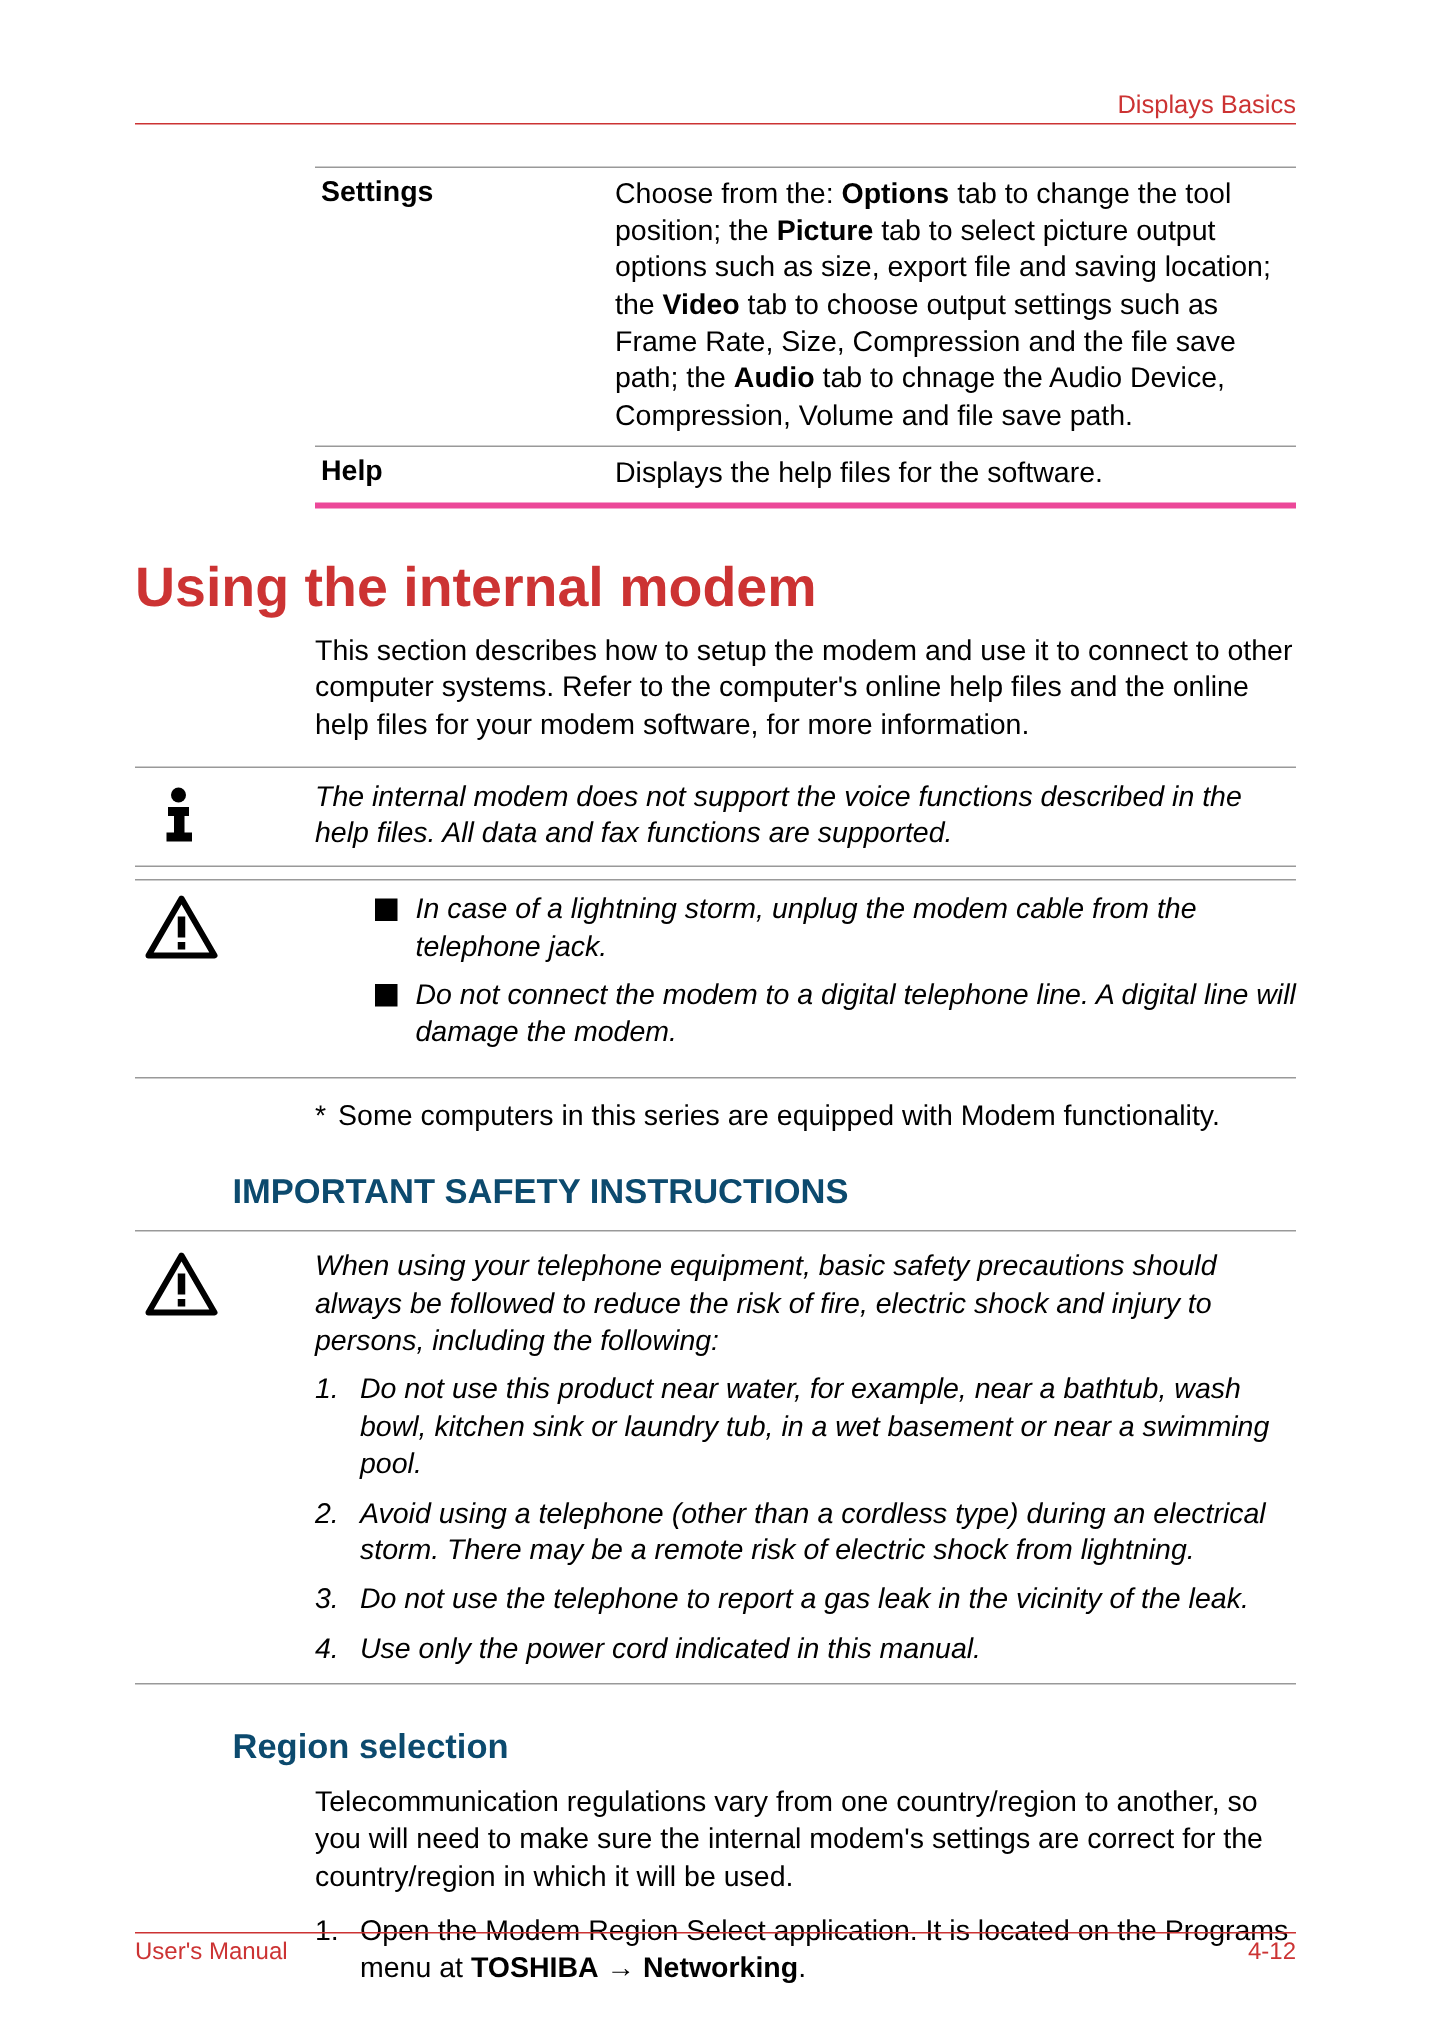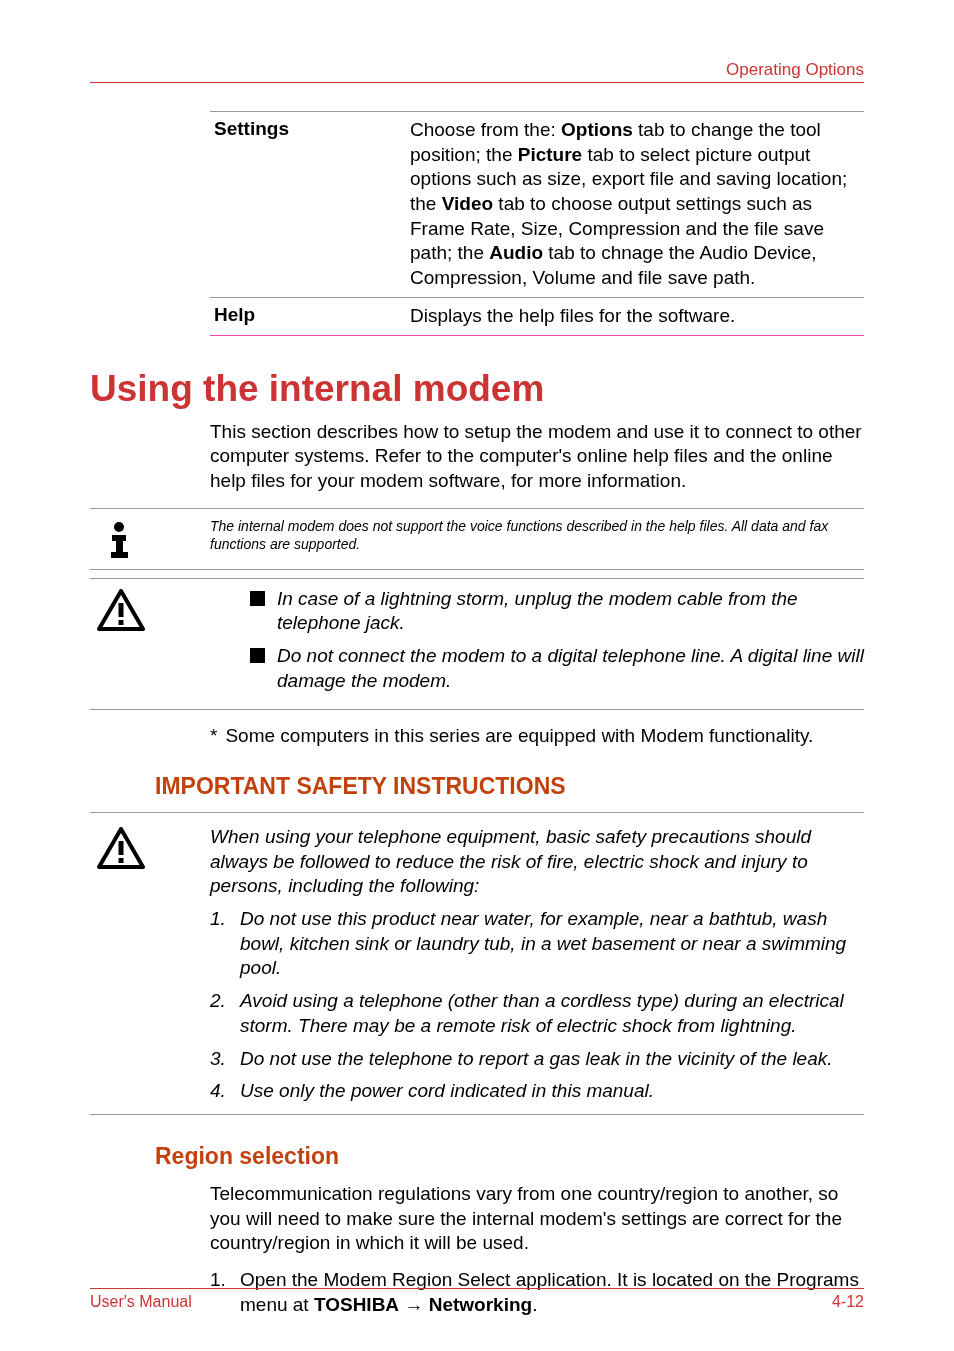--- a/index.html
+++ b/index.html
@@ -35,21 +35,21 @@
     }
     .table-container {
       width: 100%;
     }
     .table-row {
       display: flex;
       border-top: 1px solid #999;
       padding: 6px 0;
     }
     .table-row:last-child {
-      border-bottom: 1px solid #ec4899;
+      border-bottom: 4px solid #ec4899;
     }
     .table-label {
       width: 200px;
       font-weight: bold;
       font-size: 19px;
       padding-left: 4px;
     }
     .table-value {
       flex: 1;
       font-size: 19px;
@@ -81,21 +81,21 @@
     .note-icon {
       width: 120px;
       display: flex;
       justify-content: flex-start;
       padding-left: 8px;
       padding-top: 2px;
     }
     .note-text {
       flex: 1;
       font-style: italic;
-      font-size: 14px;
+      font-size: 19px;
       line-height: 1.3;
     }
     .warning-section {
       display: flex;
       align-items: flex-start;
       margin-top: 8px;
       margin-bottom: 8px;
       border-top: 1px solid #999;
       border-bottom: 1px solid #999;
       padding: 8px 0;
@@ -132,21 +132,21 @@
       font-size: 19px;
       line-height: 1.3;
       margin-top: 14px;
       margin-bottom: 18px;
       display: flex;
     }
     .footnote-star {
       margin-right: 8px;
     }
     .heading2 {
-      color: #c2410c;
+      color: #0c4a6e;
       font-size: 23px;
       font-weight: bold;
       margin-top: 24px;
       margin-bottom: 12px;
       margin-left: -55px;
     }
     .safety-intro-section {
       display: flex;
       align-items: flex-start;
       margin-top: 8px;
@@ -203,21 +203,21 @@
       color: #cc3333;
       font-size: 16px;
     }
     .bold-inline { font-weight: bold; }
   </style>
 </head>
 <body>
 
 <div class="page-container">
   <div class="header-section">
-    <span class="header-text">Operating Options</span>
+    <span class="header-text">Displays Basics</span>
   </div>
 
   <div class="content-area">
 
     <div class="table-container">
       <div class="table-row">
         <div class="table-label">Settings</div>
         <div class="table-value">
           <span>Choose from the: </span><span class="bold-inline">Options</span><span> tab to change the tool position; the </span><span class="bold-inline">Picture</span><span> tab to select picture output options such as size, export file and saving location; the </span><span class="bold-inline">Video</span><span> tab to choose output settings such as Frame Rate, Size, Compression and the file save path; the </span><span class="bold-inline">Audio</span><span> tab to chnage the Audio Device, Compression, Volume and file save path.</span>
         </div>

